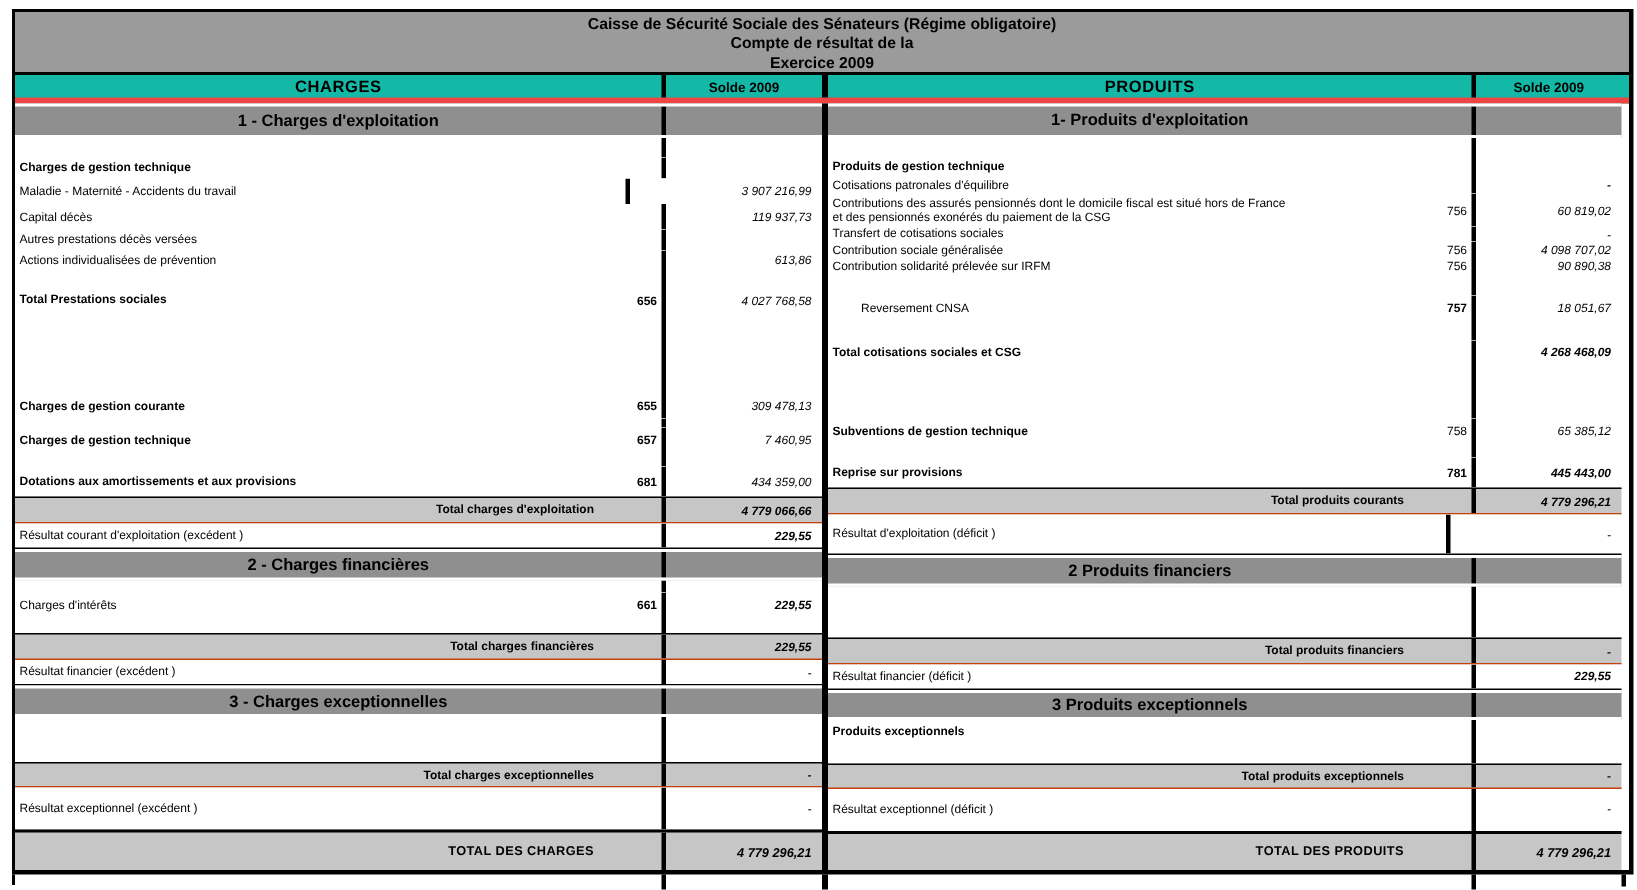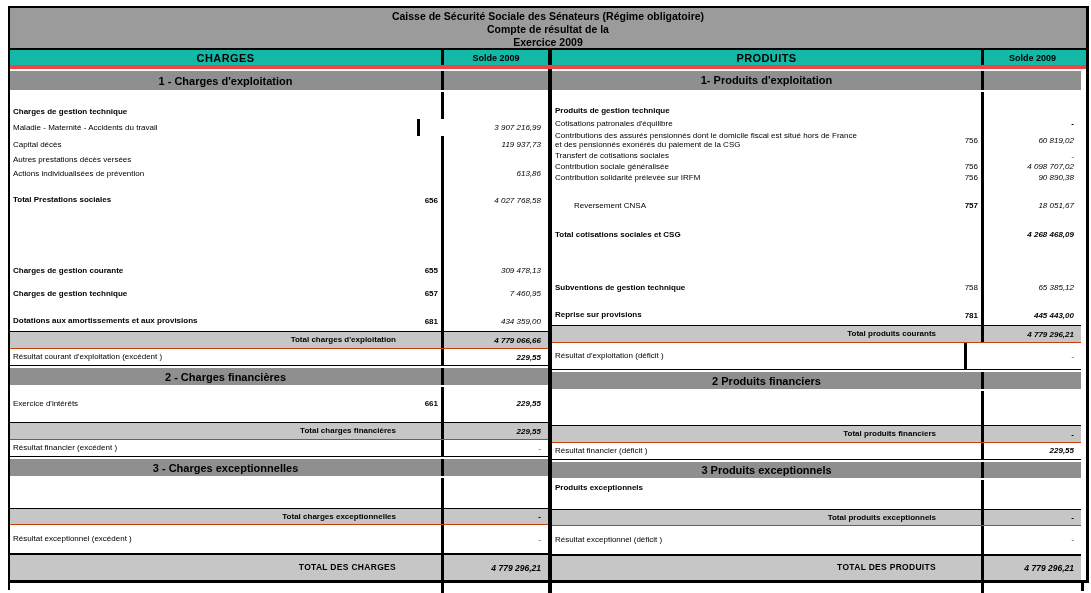--- a/index.html
+++ b/index.html
@@ -193,21 +193,21 @@
           <div class="vl"></div>
           <div class="cv"></div>
         </div>
         <div class="row sp" style="height: 8px;">
           <div class="cl"></div>
           <div class="vl"></div>
           <div class="cv"></div>
         </div>
         <div class="row item" style="height: 17px;">
           <div class="cl">
-            <span class="lbl">Exercice d'intérêts</span>
+            <span class="lbl">Charges d'intérêts</span>
             <span class="acct b">661</span>
           </div>
           <div class="vl"></div>
           <div class="cv b">229,55</div>
         </div>
         <div class="row sp" style="height: 10px;">
           <div class="cl"></div>
           <div class="vl"></div>
           <div class="cv"></div>
         </div>

